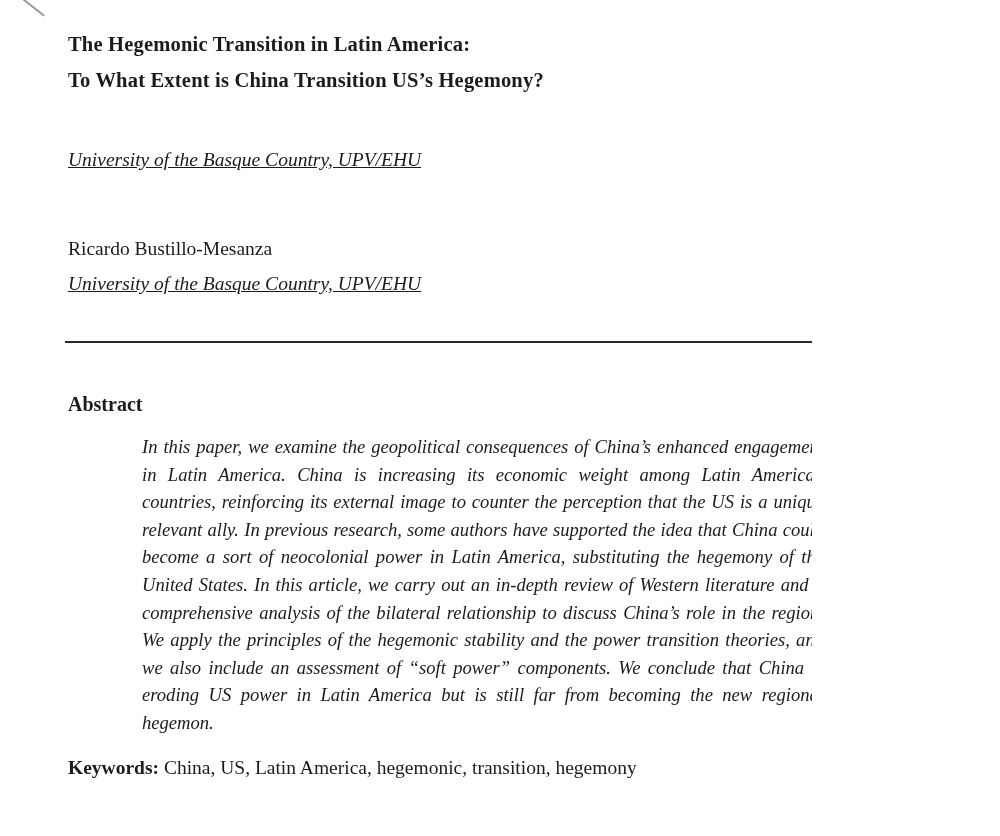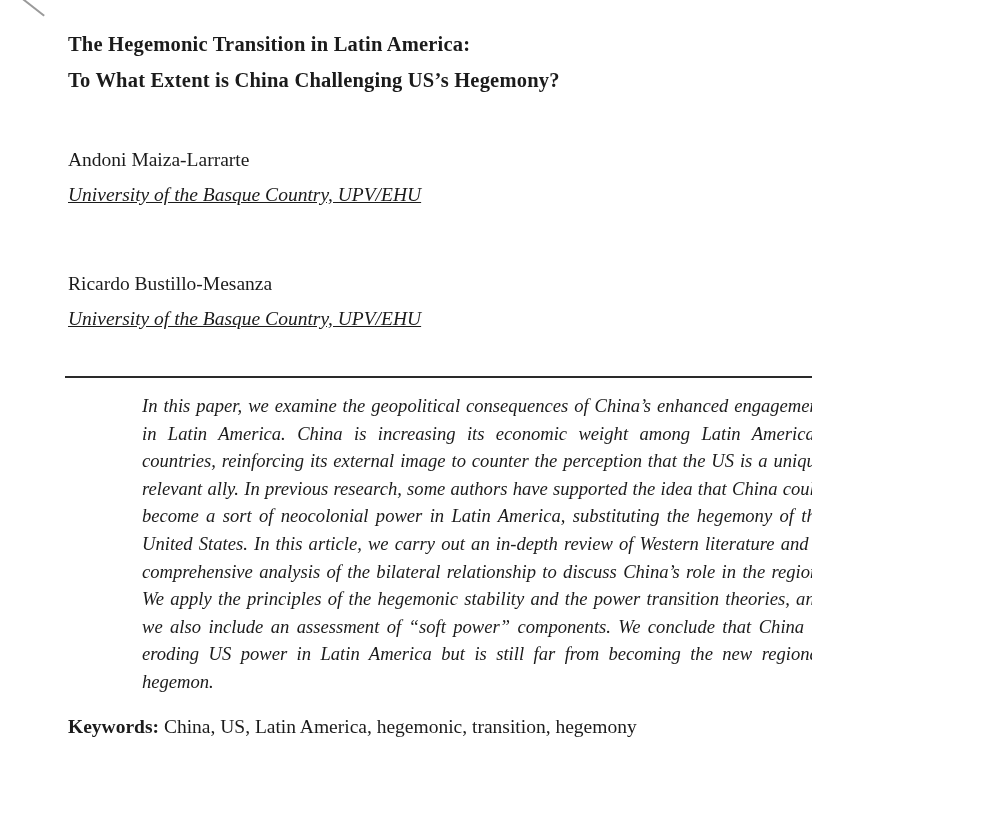--- a/index.html
+++ b/index.html
@@ -82,34 +82,34 @@
 </style>
 </head>
 <body>
 
 <div class="page">
 
   <div class="scan-artifact"></div>
 
   <h1 class="title">
     <span>The Hegemonic Transition in Latin America:</span><br>
-    <span>To What Extent is China Challenging US’s Hegemony?</span>
+    <span>To What Extent is China Transition US’s Hegemony?</span>
   </h1>
 
   <div class="authors">
     <div class="author-block">
-      <div class="author-name">Andoni Maiza-Larrarte</div>
       <div class="author-affiliation">University of the Basque Country, UPV/EHU</div>
     </div>
     <div class="author-block">
       <div class="author-name">Ricardo Bustillo-Mesanza</div>
       <div class="author-affiliation">University of the Basque Country, UPV/EHU</div>
     </div>
   </div>
 
   <hr class="divider">
 
+  <h2 class="abstract-heading">Abstract</h2>
 
   <p class="abstract-body">In this paper, we examine the geopolitical consequences of China’s enhanced engagement in Latin America. China is increasing its economic weight among Latin American countries, reinforcing its external image to counter the perception that the US is a unique relevant ally. In previous research, some authors have supported the idea that China could become a sort of neocolonial power in Latin America, substituting the hegemony of the United States. In this article, we carry out an in-depth review of Western literature and a comprehensive analysis of the bilateral relationship to discuss China’s role in the region. We apply the principles of the hegemonic stability and the power transition theories, and we also include an assessment of “soft power” components. We conclude that China is eroding US power in Latin America but is still far from becoming the new regional hegemon.</p>
 
   <p class="keywords"><span class="kw-label">Keywords:</span><span> China, US, Latin America, hegemonic, transition, hegemony</span></p>
 
 </div>
 
 </body></html>

